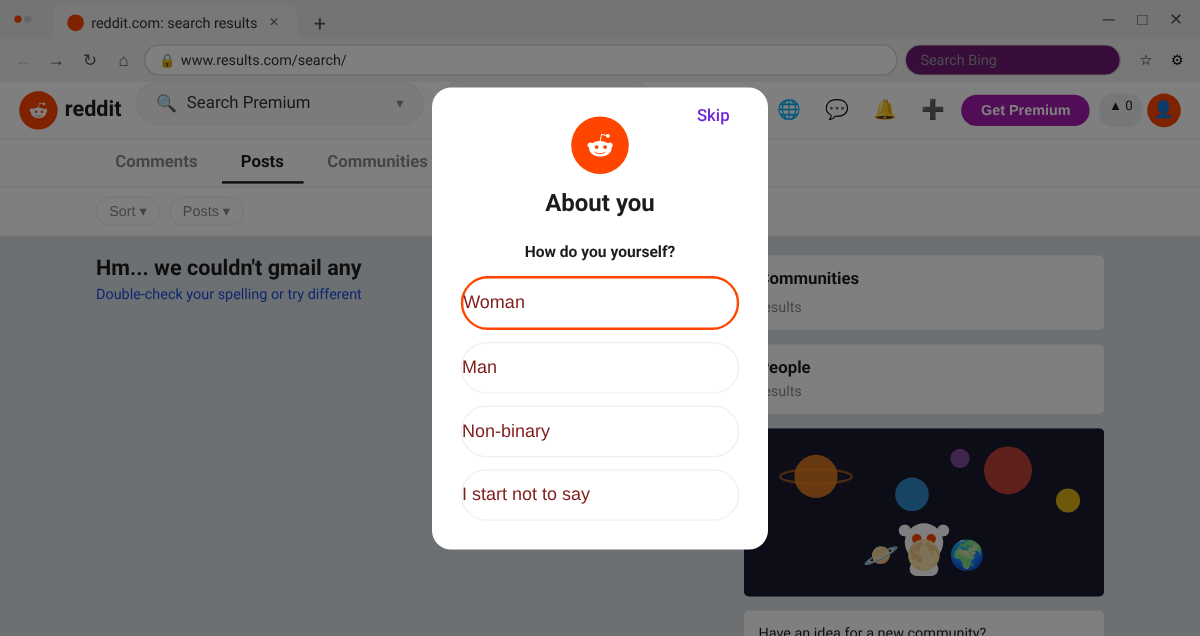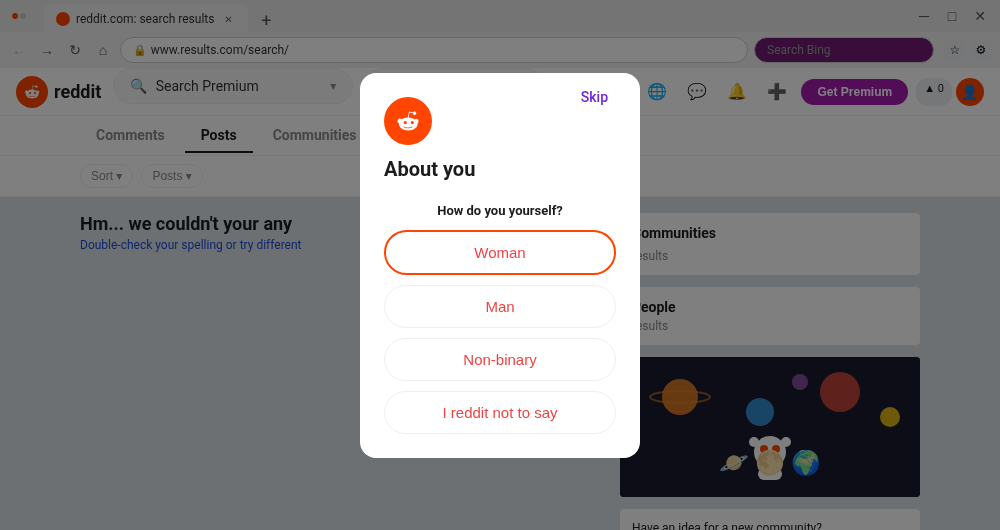--- a/index.html
+++ b/index.html
@@ -334,20 +334,21 @@
       background: white;
       border-radius: 16px;
       width: 280px;
       padding: 24px;
       position: relative;
       z-index: 101;
     }
     .modal-header {
       display: flex;
       flex-direction: column;
+      align-items: center;
       margin-bottom: 16px;
     }
     .modal-reddit-icon {
       width: 48px; height: 48px;
       background: #ff4500;
       border-radius: 50%;
       display: flex; align-items: center; justify-content: center;
       margin-bottom: 12px;
     }
     .modal-reddit-icon svg {
@@ -381,25 +382,25 @@
       cursor: pointer;
       font-weight: 500;
     }
     .gender-btn {
       width: 100%;
       border: 1.5px solid #edeff1;
       border-radius: 999px;
       padding: 12px 0;
       font-size: 15px;
       font-weight: 500;
-      color: #ef4444;
+      color: #7f1d1d;
       background: white;
       cursor: pointer;
       margin-bottom: 10px;
-      text-align: center;
+      text-align: left;
     }
     .gender-btn.selected {
       border-color: #ff4500;
       border-width: 2px;
     }
     .gender-btn:last-child {
       margin-bottom: 0;
     }
 
     
@@ -522,21 +523,21 @@
   <button class="sub-nav-btn">
     <span>Sort</span> ▾
   </button>
   <button class="sub-nav-btn">
     <span>Posts</span> ▾
   </button>
 </div>
 
 <div class="main-content">
   <div class="left-content">
-    <p class="not-found-text">Hm... we couldn't your any</p>
+    <p class="not-found-text">Hm... we couldn't gmail any</p>
     <p class="not-found-sub">Double-check your spelling or try different</p>
   </div>
 
   <div class="right-sidebar">
     <div class="communities-card">
       <div class="communities-title">Communities</div>
       <div class="communities-subtitle">results</div>
     </div>
 
     <div class="people-card">
@@ -587,15 +588,15 @@
         </svg>
       </div>
       <h2 class="modal-title">About you</h2>
     </div>
 
     <p class="modal-question">How do you yourself?</p>
 
     <button class="gender-btn selected">Woman</button>
     <button class="gender-btn">Man</button>
     <button class="gender-btn">Non-binary</button>
-    <button class="gender-btn">I reddit not to say</button>
+    <button class="gender-btn">I start not to say</button>
   </div>
 </div>
 
 </body></html>

